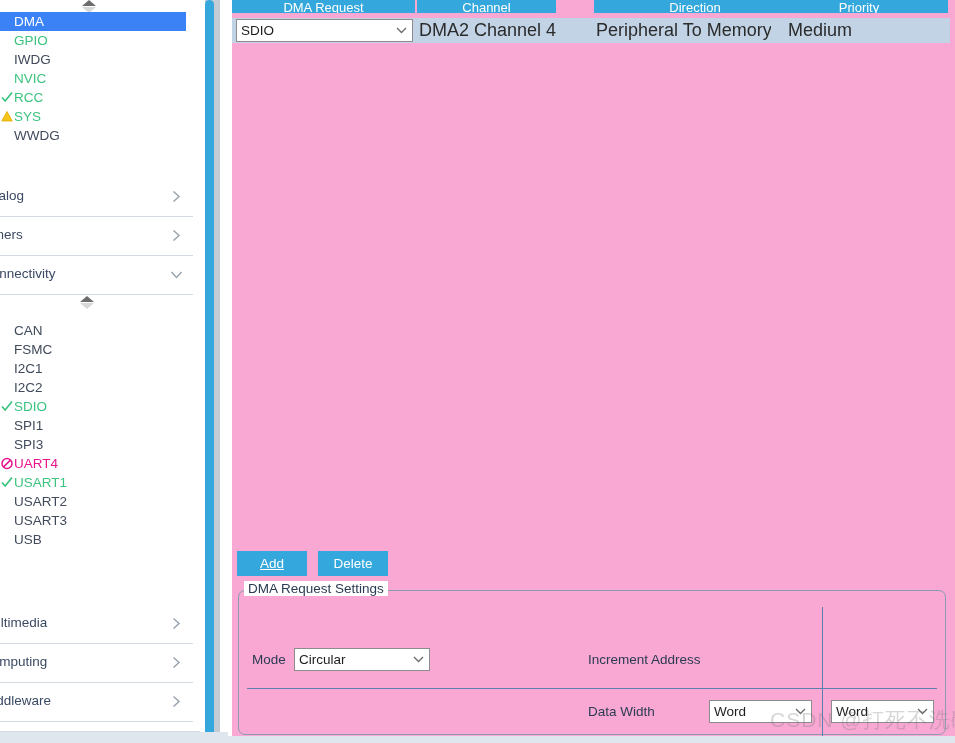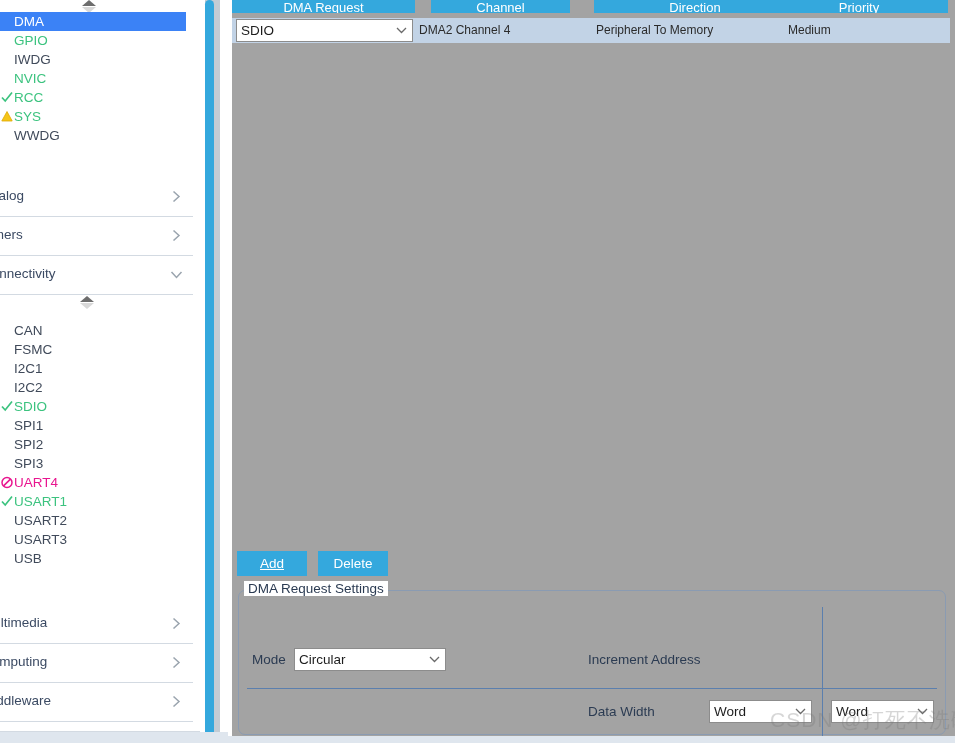--- a/index.html
+++ b/index.html
@@ -106,21 +106,21 @@
   }
   #sidebar-frame-bottom {
     position: absolute; left: 0; top: 731px;
     width: 200px; height: 1px; background: #d3dae2;
   }
 
   
   #main {
     position: absolute; left: 232px; top: 0;
     width: 723px; height: 743px;
-    background: #a3a3a3;
+    background: #f9a8d4;
   }
 
   
   #tbl-header {
     position: absolute; left: 0; top: 0;
     width: 718px; height: 13px;
   }
   .th {
     position: absolute; top: 0; height: 13px;
     background: #34a8dd;
@@ -131,21 +131,21 @@
     overflow: hidden;
   }
   #tbl-row {
     position: absolute; left: 0; top: 18px;
     width: 718px; height: 25px;
     background: #c2d3e6;
   }
   .cell {
     position: absolute; top: 0; height: 25px;
     line-height: 25px;
-    font-size: 12px;
+    font-size: 18px;
     color: #2b2b2b;
     white-space: nowrap;
     overflow: hidden;
   }
   .combo {
     position: absolute;
     background: #ffffff;
     border: 1px solid #8c8c8c;
     height: 23px;
     line-height: 21px;
@@ -304,21 +304,20 @@
           <div class="periph-row"><span>CAN</span></div>
           <div class="periph-row"><span>FSMC</span></div>
           <div class="periph-row"><span>I2C1</span></div>
           <div class="periph-row"><span>I2C2</span></div>
           <div class="periph-row green"><span class="st-icon st-check">
               <svg width="12" height="13" viewBox="0 0 12 13">
                 <path d="M1 6.5 L4.2 10 L11 1.5" stroke="#3cc37f" stroke-width="1.7" fill="none"></path>
               </svg>
             </span><span>SDIO</span></div>
           <div class="periph-row"><span>SPI1</span></div>
-          <div class="periph-row"><span>SPI2</span></div>
           <div class="periph-row"><span>SPI3</span></div>
           <div class="periph-row pink"><span class="st-icon st-ban">
               <svg width="12" height="13" viewBox="0 0 12 13">
                 <circle cx="6" cy="6.5" r="5" stroke="#e8158f" stroke-width="1.5" fill="none"></circle>
                 <path d="M2.6 9.9 L9.4 3.1" stroke="#e8158f" stroke-width="1.5"></path>
               </svg>
             </span><span>UART4</span></div>
           <div class="periph-row green"><span class="st-icon st-check">
               <svg width="12" height="13" viewBox="0 0 12 13">
                 <path d="M1 6.5 L4.2 10 L11 1.5" stroke="#3cc37f" stroke-width="1.7" fill="none"></path>
@@ -360,21 +359,21 @@
   <div id="sb-track">
     <div id="sb-gutter"></div>
     <div id="sb-thumb"></div>
     <div id="sb-right-edge"></div>
   </div>
 
   <div id="main">
 
     <div id="tbl-header">
         <div class="th" style="left: 0px; width: 183px;">DMA Request</div>
-        <div class="th" style="left: 185px; width: 139px; margin-left: 14px;">Channel</div>
+        <div class="th" style="left: 185px; width: 139px;">Channel</div>
         <div class="th" style="left: 362px; width: 202px;">Direction</div>
         <div class="th" style="left: 538px; width: 178px;">Priority</div>
       </div>
     <div id="tbl-row">
         <div class="combo" style="left:4px; top:1px; width:177px;">
           <span class="cv">SDIO</span>
           <span class="arw">
             <svg width="11" height="8" viewBox="0 0 11 8">
               <path d="M1 2 L5.5 6.5 L10 2" stroke="#6a6a6a" stroke-width="1.3" fill="none"></path>
             </svg>
@@ -387,21 +386,21 @@
 
     <div class="btn" style="left:5px; top:551px; width:70px;text-decoration:underline;">Add</div>
     <div class="btn" style="left:86px; top:551px; width:70px;">Delete</div>
 
     <div id="gb"></div>
     <div id="gb-title">DMA Request Settings</div>
 
     <div class="col-hd" style="left:700px; top:615px; width:120px;">Peripheral</div>
 
     <div class="fld-lbl" style="left:20px; top:652px;">Mode</div>
-    <div class="combo" style="left:62px; top:648px; width:152px;">
+    <div class="combo" style="left:62px; top:648px; width:136px;">
       <span class="cv">Circular</span>
       <span class="arw">
         <svg width="11" height="8" viewBox="0 0 11 8">
             <path d="M1 2 L5.5 6.5 L10 2" stroke="#6a6a6a" stroke-width="1.3" fill="none"></path>
           </svg>
       </span>
     </div>
 
     <div class="fld-lbl" style="left:356px; top:652px;">Increment Address</div>
 

